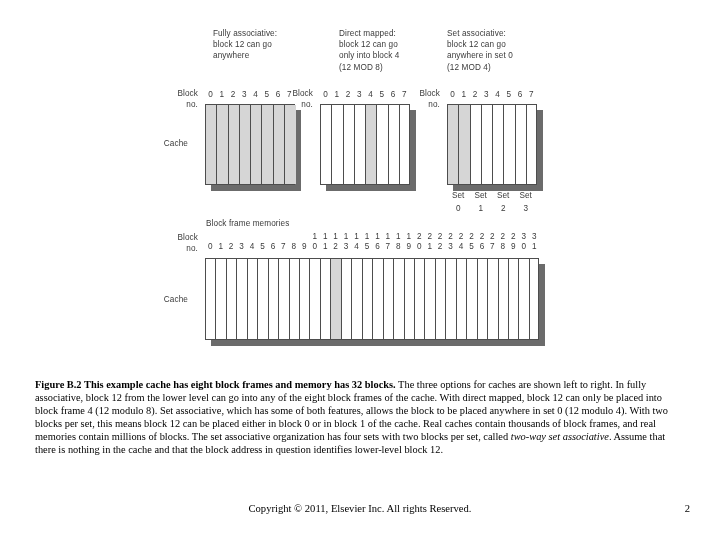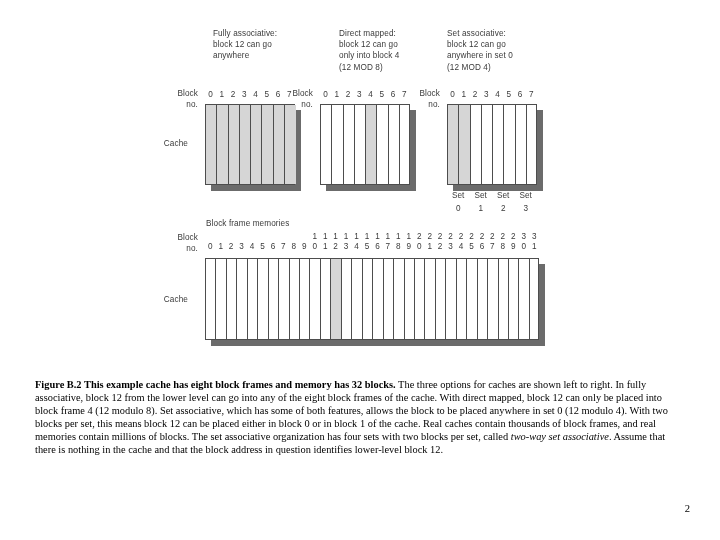--- a/index.html
+++ b/index.html
@@ -336,14 +336,15 @@
       <div class="cell last" style="left: 323.95px; width: 10.45px;"></div>
     </div>
     <div class="side-label" style="left: 105px; top: 294px; width: 83px;">Cache</div>
   </div>
 
 <div id="caption">
   <b>Figure B.2 This example cache has eight block frames and memory has 32 blocks.</b><span> The three options for caches are shown left to right. In fully associative, block 12 from the lower level can go into any of the eight block frames of the cache. With direct mapped, block 12 can only be placed into block frame 4 (12 modulo 8). Set associative, which has some of both features, allows the block to be placed anywhere in set 0 (12 modulo 4). With two blocks per set, this means block 12 can be placed either in block 0 or in block 1 of the cache. Real caches contain thousands of block frames, and real memories contain millions of blocks. The set associative organization has four sets with two blocks per set, called </span><i>two-way set associative</i><span>. Assume that there is nothing in the cache and that the block address in question identifies lower-level block 12.</span>
 </div>
 
 <div id="footer">
+  <div id="copyright">Copyright © 2011, Elsevier Inc. All rights Reserved.</div>
   <div id="pagenum">2</div>
 </div>
 
 </body></html>

